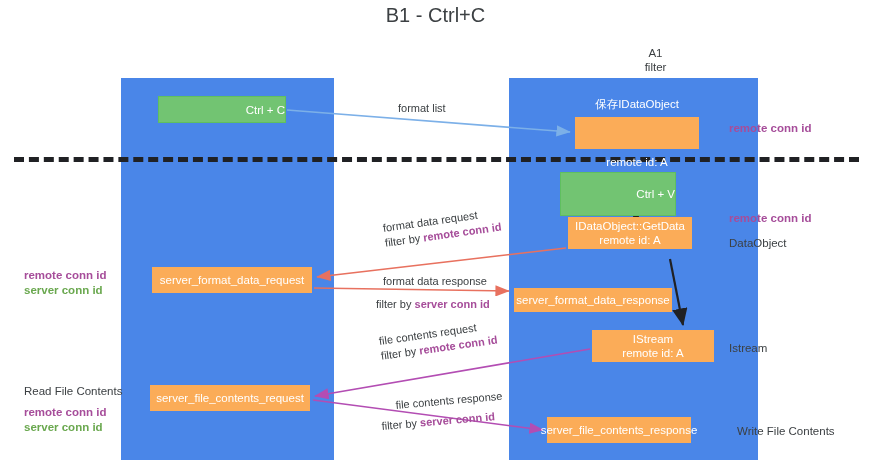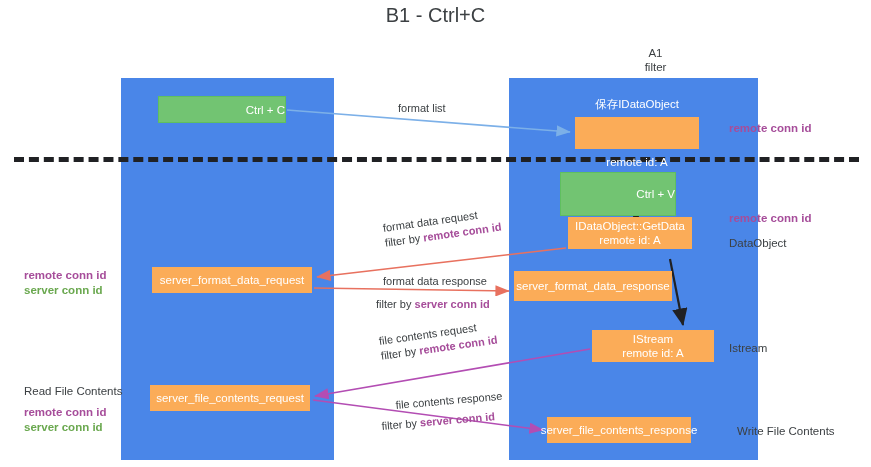--- a/index.html
+++ b/index.html
@@ -67,21 +67,21 @@
   .box.green { background: #6aa84f; background: #7bc67b; border: 1px solid #5fbf5f; align-items: flex-end; }
   .box.green { background: #72c472; }
   .box.orange { background: #fbac58; }
   .box .ln { display: block; }
 
   #box-ctrlc       { left: 158px; top: 96px;  width: 128px; height: 27px; }
   #box-idataobject { left: 575px; top: 117px; width: 124px; height: 32px; gap: 44px; }
   #box-ctrlv       { left: 560px; top: 172px; width: 116px; height: 44px; }
   #box-getdata     { left: 568px; top: 217px; width: 124px; height: 32px; }
   #box-sfdreq      { left: 152px; top: 267px; width: 160px; height: 26px; }
-  #box-sfdresp     { left: 514px; top: 271px; width: 158px; height: 30px; align-items: center; }
+  #box-sfdresp     { left: 514px; top: 288px; width: 158px; height: 24px; align-items: center; }
   #box-istream     { left: 592px; top: 330px; width: 122px; height: 32px; }
   #box-sfcreq      { left: 150px; top: 385px; width: 160px; height: 26px; }
   #box-sfcresp     { left: 547px; top: 417px; width: 144px; height: 26px; }
 
   
   .garble {
     position: relative;
     display: inline-block;
   }
 

